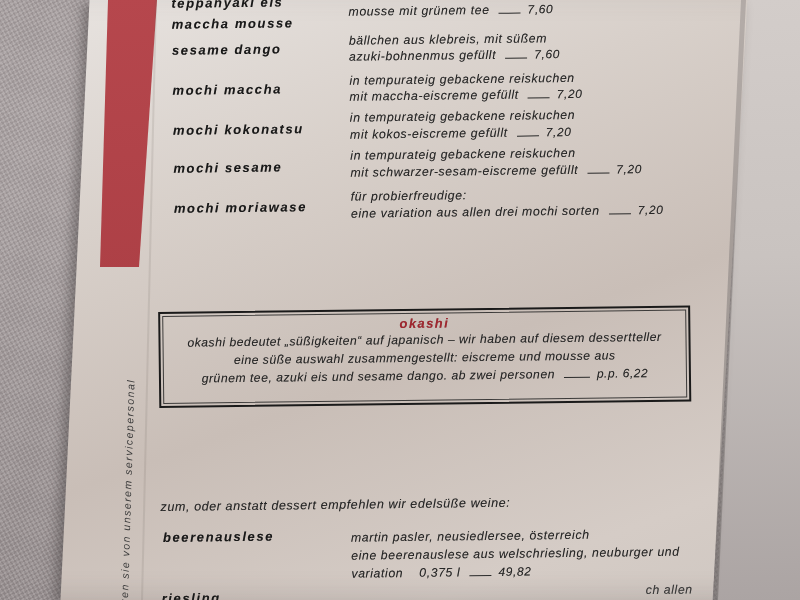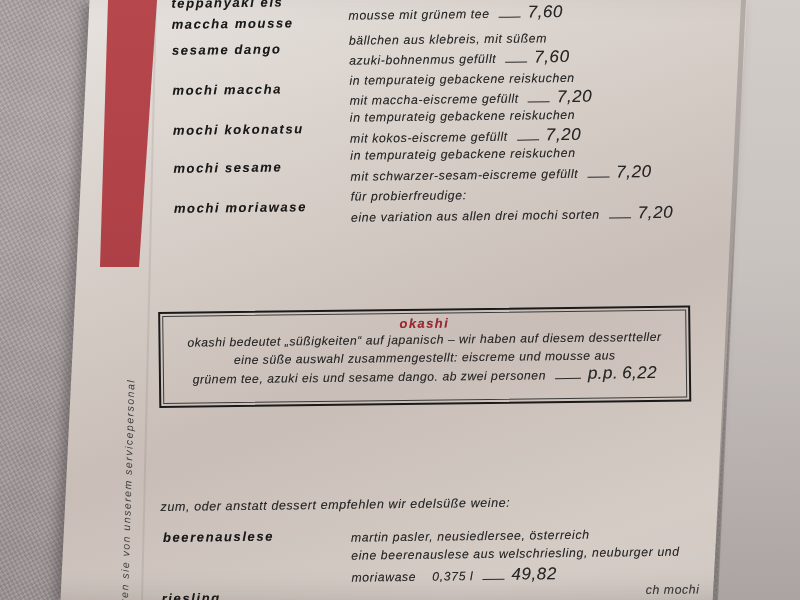--- a/index.html
+++ b/index.html
@@ -62,21 +62,21 @@
   .dl{
     position:absolute; left:352px;
     font-size:12.3px; letter-spacing:.6px; color:#262626;
     white-space:nowrap;
   }
   .leader{
     display:inline-block; width:22px; height:2px;
     border-bottom:1.4px solid #2a2a2a;
     margin:0 7px 0 9px; vertical-align:baseline;
   }
-  .price{ font-size:17px;font-style:italic; }
+  .price{ font-size:12px;font-style:italic; }
   .okashi-box{
     position:absolute; left:158px; top:312px; width:532px; height:96px;
     border:2px solid #1a1a1a; box-sizing:border-box; text-align:center;
   }
   .okashi-box::after{
     content:""; position:absolute; inset:2px;
     border:1px solid rgba(35,35,35,.85); pointer-events:none;
   }
   .okashi-title{
     margin-top:5px; font-weight:bold; font-size:13px; letter-spacing:1.4px;
@@ -179,19 +179,19 @@
     <div class="wine-intro">zum, oder anstatt dessert empfehlen wir edelsüße weine:</div>
 
     <div class="wine-name">beerenauslese</div>
     <div class="wl" style="top:533px">
       <span>martin pasler, neusiedlersee, österreich</span>
     </div>
     <div class="wl" style="top:551px">
       <span>eine beerenauslese aus welschriesling, neuburger und</span>
     </div>
     <div class="wl" style="top:569px">
-      <span>moriawase</span><span class="vol">0,375 l</span><span class="leader"></span><span class="price">49,82</span>
+      <span>variation</span><span class="vol">0,375 l</span><span class="leader"></span><span class="price">49,82</span>
     </div>
 
     <div class="partial-bottom-left">riesling</div>
-    <div class="partial-bottom-right">ch mochi</div>
+    <div class="partial-bottom-right">ch allen</div>
   </div>
 </div>
 
 </body></html>

